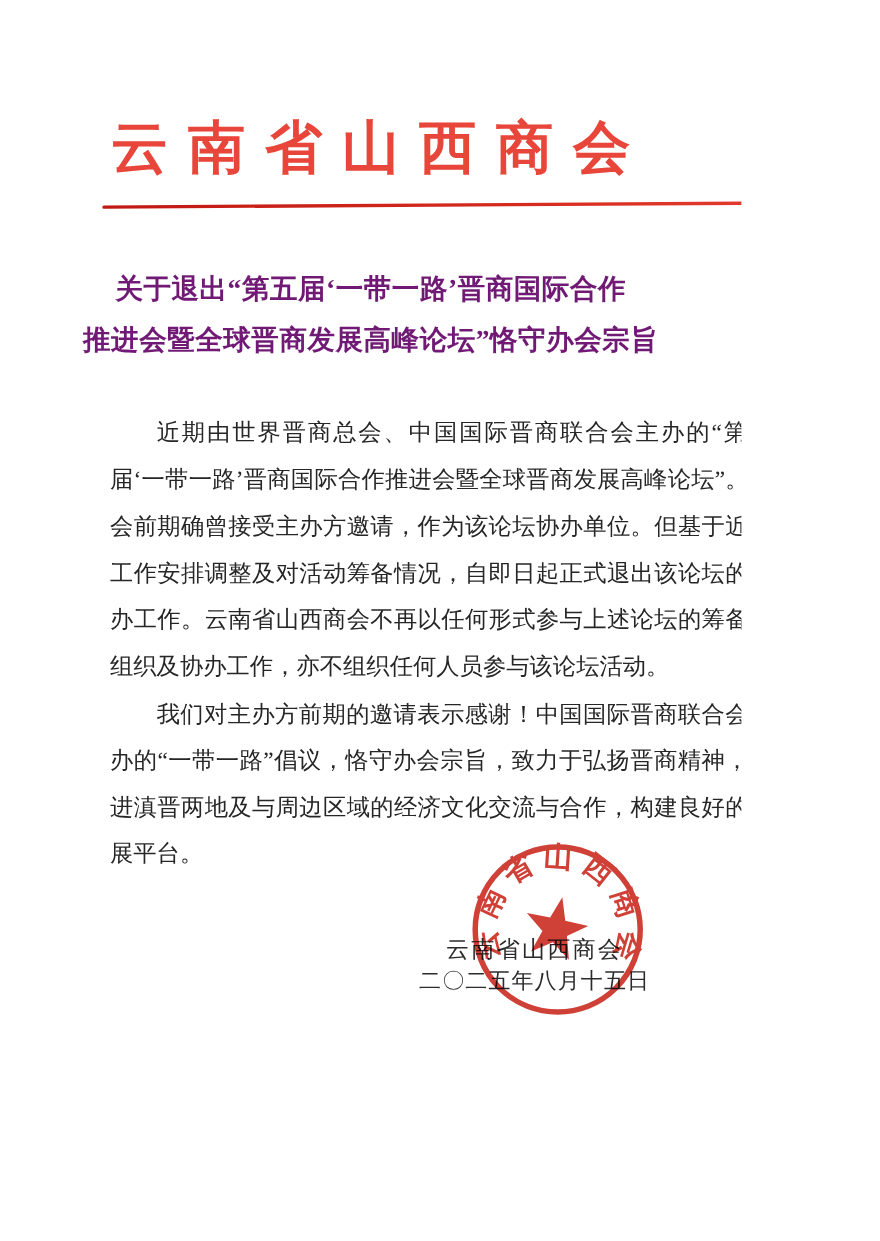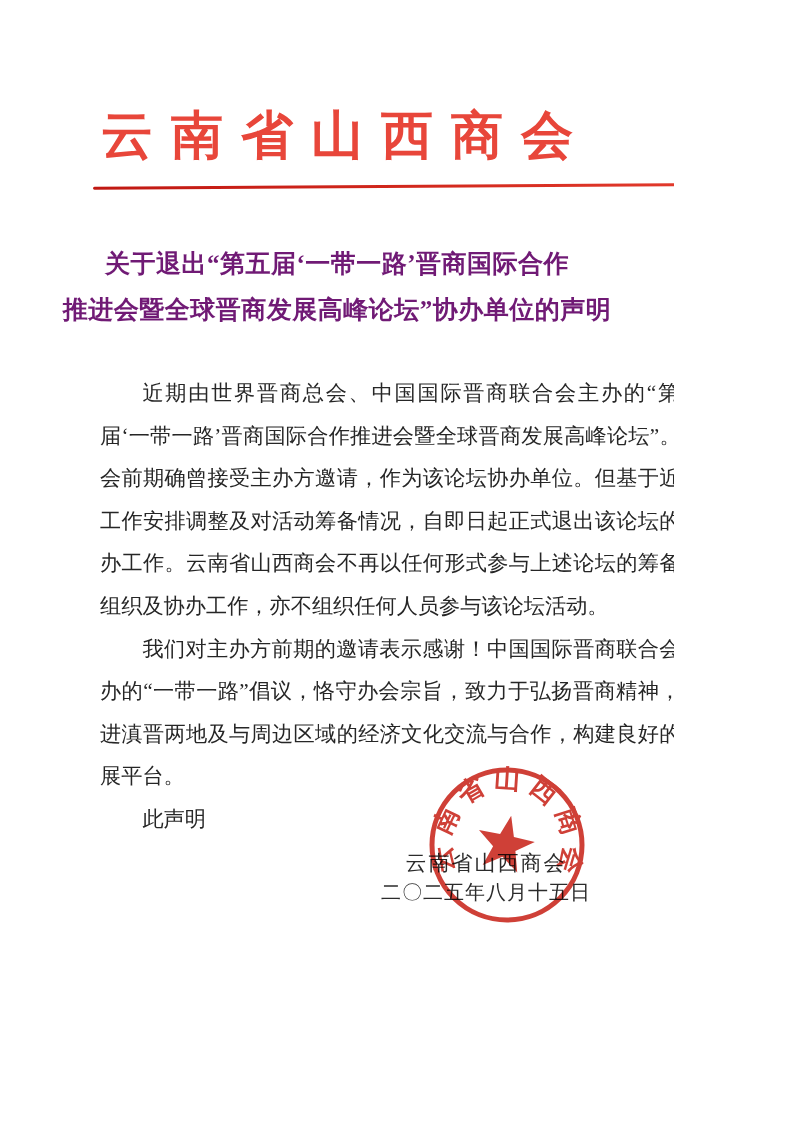--- a/index.html
+++ b/index.html
@@ -118,27 +118,26 @@
 <body>
 
 <div class="page">
 
   <div class="letterhead">云南省山西商会</div>
 
   <div class="red-rule"></div>
 
   <div class="doc-title">
     <div>关于退出“第五届‘一带一路’晋商国际合作</div>
-    <div>推进会暨全球晋商发展高峰论坛”协办单位的声明</div>
+    <div>推进会暨全球晋商发展高峰论坛”恪守办会宗旨</div>
   </div>
 
   <div class="body-text">
     <p>近期由世界晋商总会、中国国际晋商联合会主办的“第五届‘一带一路’晋商国际合作推进会暨全球晋商发展高峰论坛”。我会前期确曾接受主办方邀请，作为该论坛协办单位。但基于近期工作安排调整及对活动筹备情况，自即日起正式退出该论坛的协办工作。云南省山西商会不再以任何形式参与上述论坛的筹备、组织及协办工作，亦不组织任何人员参与该论坛活动。</p>
     <p>我们对主办方前期的邀请表示感谢！中国国际晋商联合会主办的“一带一路”倡议，恪守办会宗旨，致力于弘扬晋商精神，促进滇晋两地及与周边区域的经济文化交流与合作，构建良好的发展平台。</p>
-    <p>此声明</p>
   </div>
 
   <div class="signature-block">
     <div class="signature-org">云南省山西商会</div>
     <div class="signature-date">二〇二五年八月十五日</div>
   </div>
 
   <div class="seal">
     <svg viewBox="0 0 160 160" xmlns="http://www.w3.org/2000/svg">
       <circle class="seal-ring" cx="80" cy="80" r="75"></circle>

